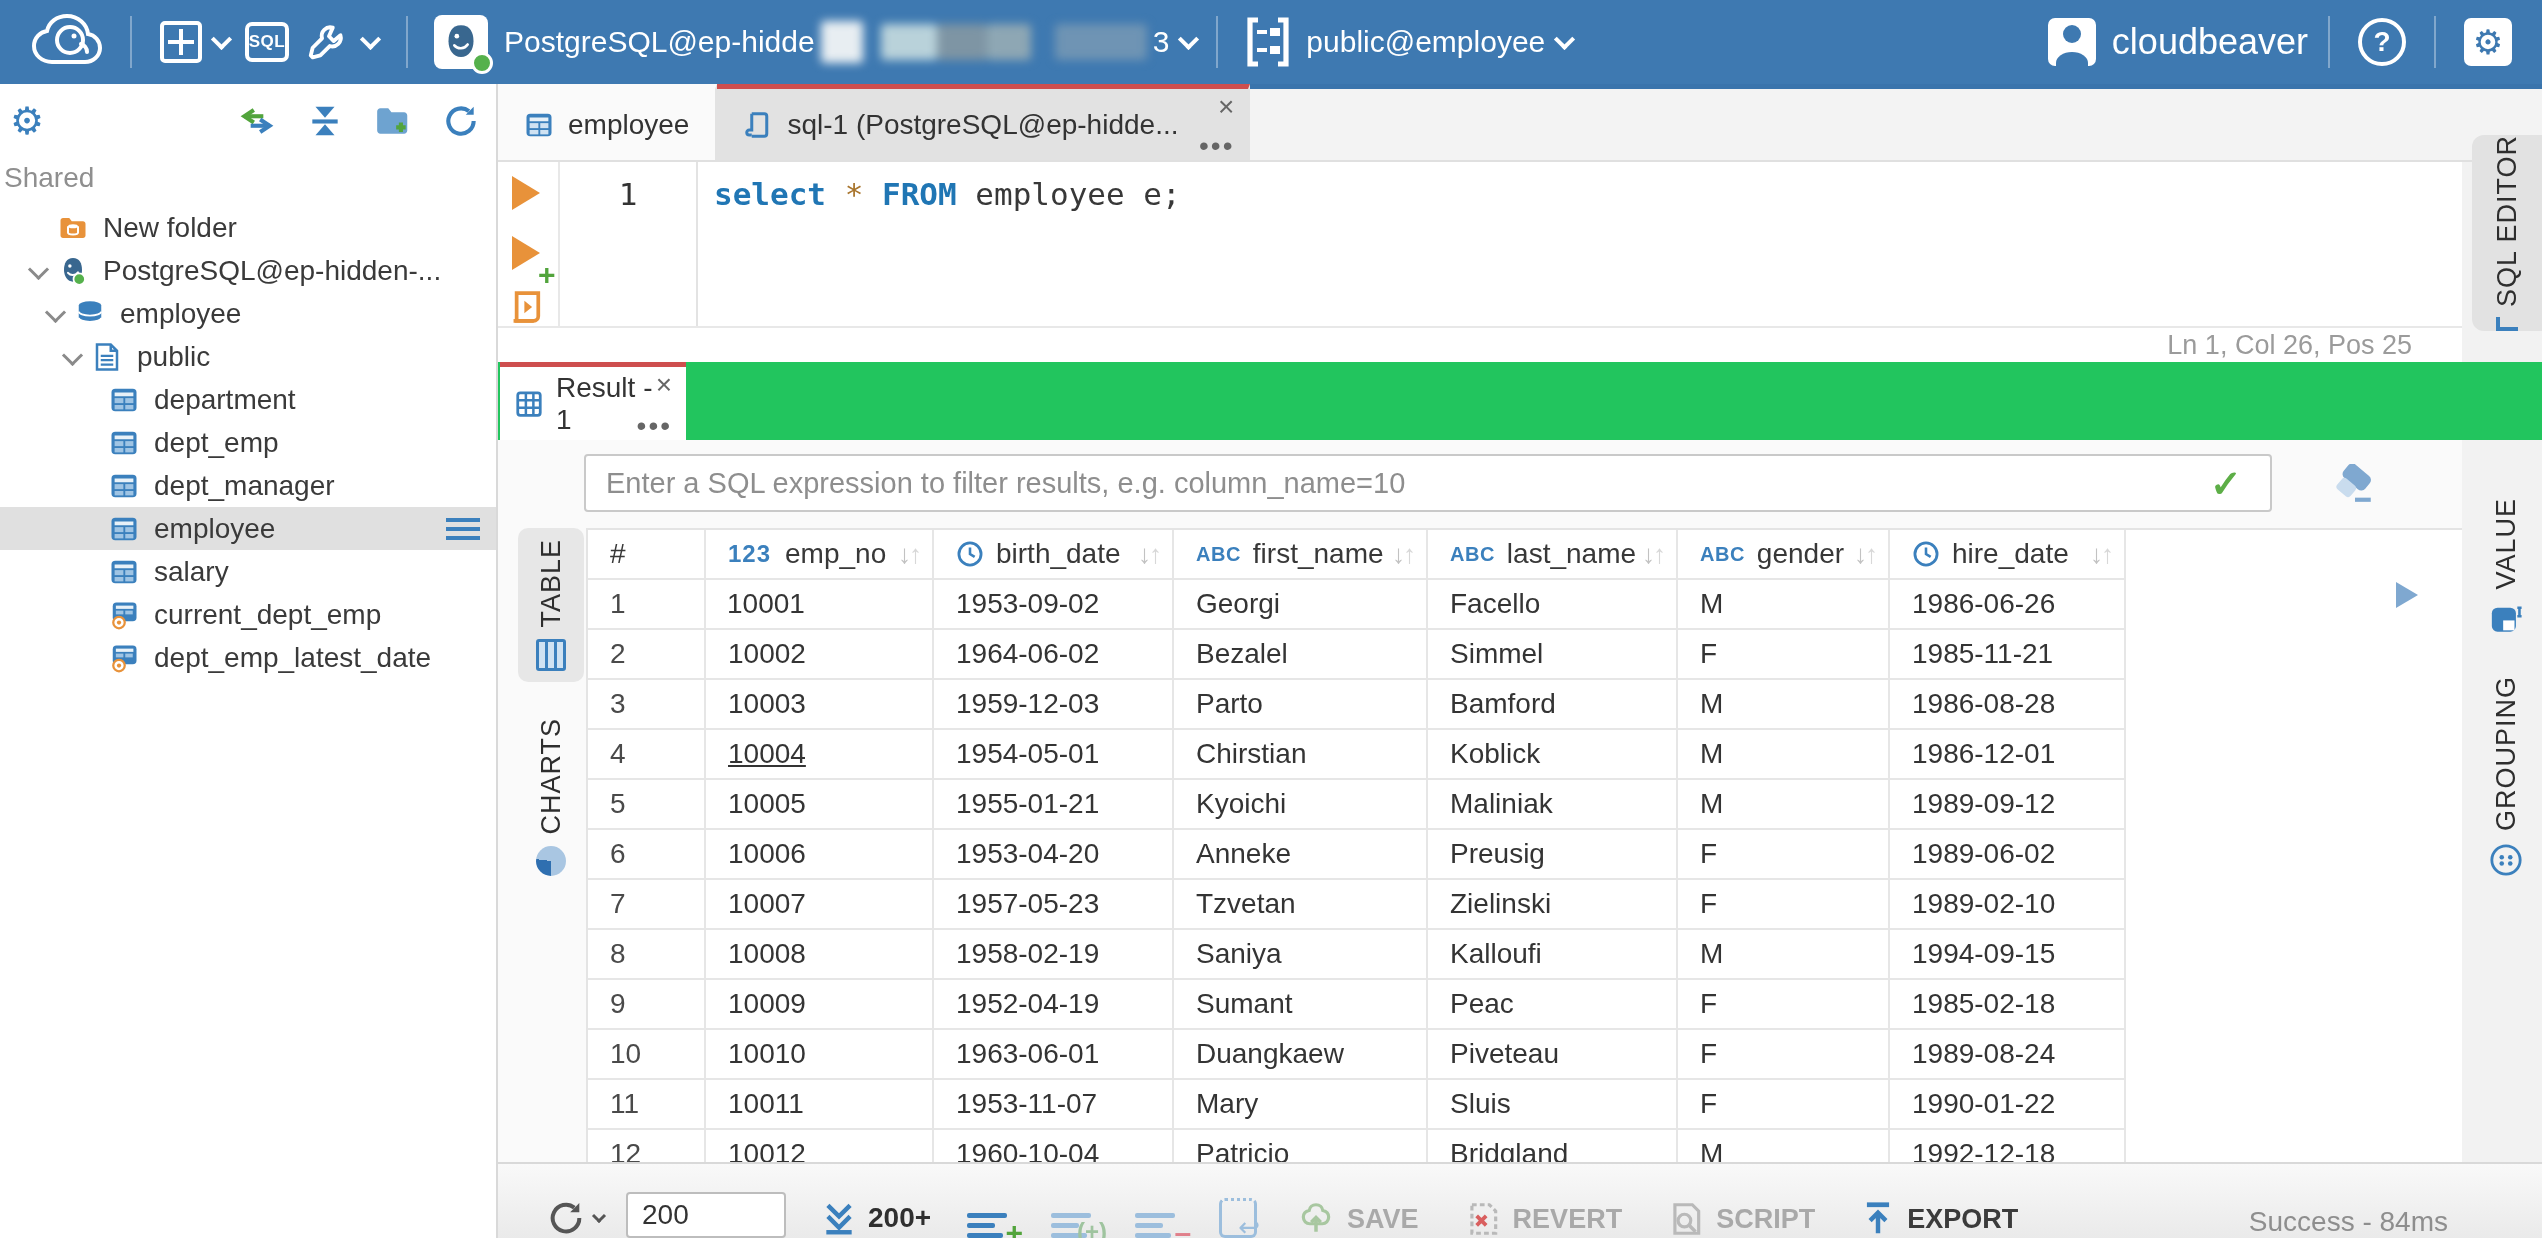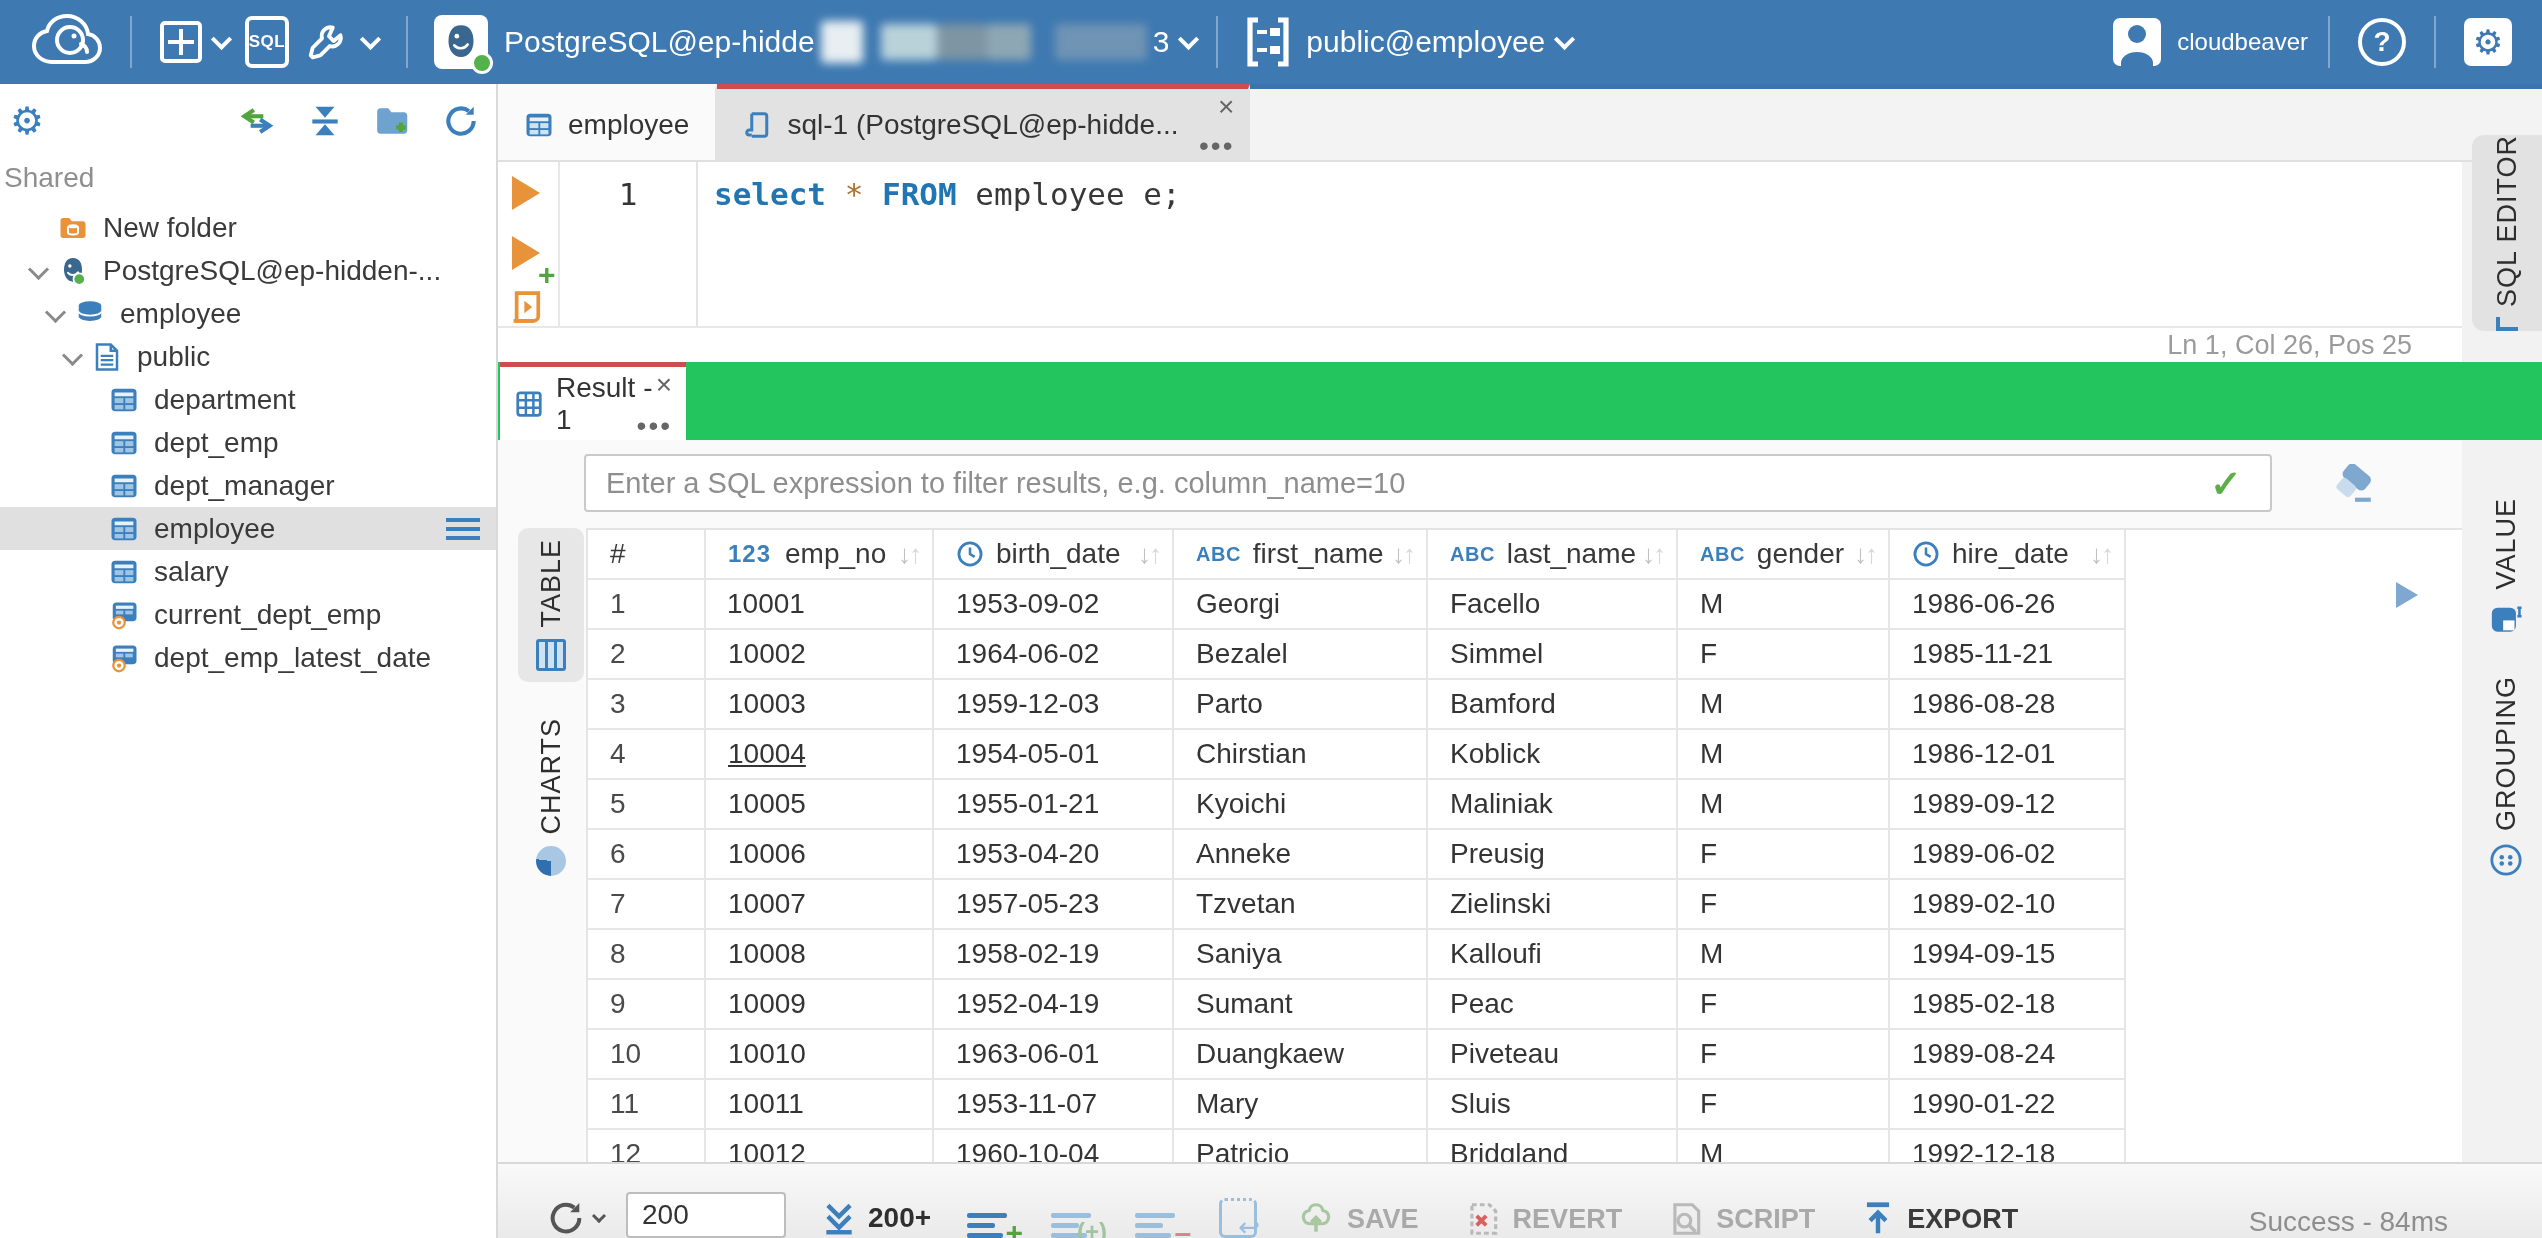--- a/index.html
+++ b/index.html
@@ -9,38 +9,38 @@
 
   
   .header { background:#3e79b1; display:flex; align-items:center; padding:0 22px; color:#fff; }
   .hdiv { width:2px; height:52px; background:rgba(255,255,255,.35); margin:0 20px; }
   .logo-svg { width:88px; height:64px; }
   .iconbtn { display:flex; align-items:center; margin:0 8px; cursor:pointer; }
   .plus-sq { width:42px; height:42px; border:4px solid #fff; border-radius:5px; position:relative; }
   .plus-sq::before, .plus-sq::after { content:""; position:absolute; background:#fff; }
   .plus-sq::before { left:50%; top:4px; bottom:4px; width:4px; transform:translateX(-50%); }
   .plus-sq::after { top:50%; left:4px; right:4px; height:4px; transform:translateY(-50%); }
-  .sql-badge { width:44px; height:52px; border:4px solid #fff; border-radius:7px; display:flex; align-items:center; justify-content:center; font-size:17px; font-weight:bold; letter-spacing:.5px; }
+  .sql-badge { width:44px; height:40px; border:4px solid #fff; border-radius:7px; display:flex; align-items:center; justify-content:center; font-size:17px; font-weight:bold; letter-spacing:.5px; }
   .chev { width:15px; height:15px; border-left:4px solid #fff; border-bottom:4px solid #fff; transform:rotate(-45deg); margin-left:12px; margin-top:-6px; }
   .conn { display:flex; align-items:center; margin-left:6px; }
   .pg-box { width:54px; height:54px; background:#fff; border-radius:8px; position:relative; display:flex; align-items:center; justify-content:center; margin-right:16px; }
   .status-dot { position:absolute; right:-5px; bottom:-5px; width:22px; height:22px; border-radius:50%; background:#55b14c; border:3px solid #fff; }
   .conn-name { font-size:30px; }
   .redacted { display:flex; align-items:center; height:46px; margin:0 6px; filter:blur(5px); }
   .redacted i { display:inline-block; height:36px; border-radius:4px; }
   .redacted i:nth-child(1){ width:42px; background:#e8eef2; height:42px;}
   .redacted i:nth-child(2){ width:56px; background:#b9d2da; margin-left:18px;}
   .redacted i:nth-child(3){ width:50px; background:#7e95a4;}
   .redacted i:nth-child(4){ width:44px; background:#8ea7b4;}
   .redacted i:nth-child(5){ width:92px; background:#6f94b4; margin-left:24px;}
   .spacer { flex:1; }
   .avatar { width:48px; height:48px; background:#fff; border-radius:7px; position:relative; overflow:hidden; margin-right:16px; }
   .avatar::before { content:""; position:absolute; left:50%; top:7px; transform:translateX(-50%); width:18px; height:18px; border-radius:50%; background:#3e79b1; }
   .avatar::after { content:""; position:absolute; left:50%; bottom:-8px; transform:translateX(-50%); width:32px; height:22px; border-radius:50% 50% 0 0; background:#3e79b1; }
-  .user-name { font-size:24px; }
+  .user-name { font-size:36px; }
   .help-circ { width:48px; height:48px; border:4px solid #fff; border-radius:50%; display:flex; align-items:center; justify-content:center; font-size:28px; font-weight:bold; }
   .gear-box { width:48px; height:48px; background:#fff; border-radius:7px; display:flex; align-items:center; justify-content:center; color:#3e79b1; font-size:34px; line-height:1; }
 
   
   .body-row { display:flex; height:1154px; }
 
   
   .sidebar { width:498px; border-right:2px solid #d9d9d9; background:#fff; display:flex; flex-direction:column; }
   .side-toolbar { height:74px; display:flex; align-items:center; padding:0 16px 0 10px; }
   .side-gear { color:#3b80bd; font-size:38px; line-height:1; }

